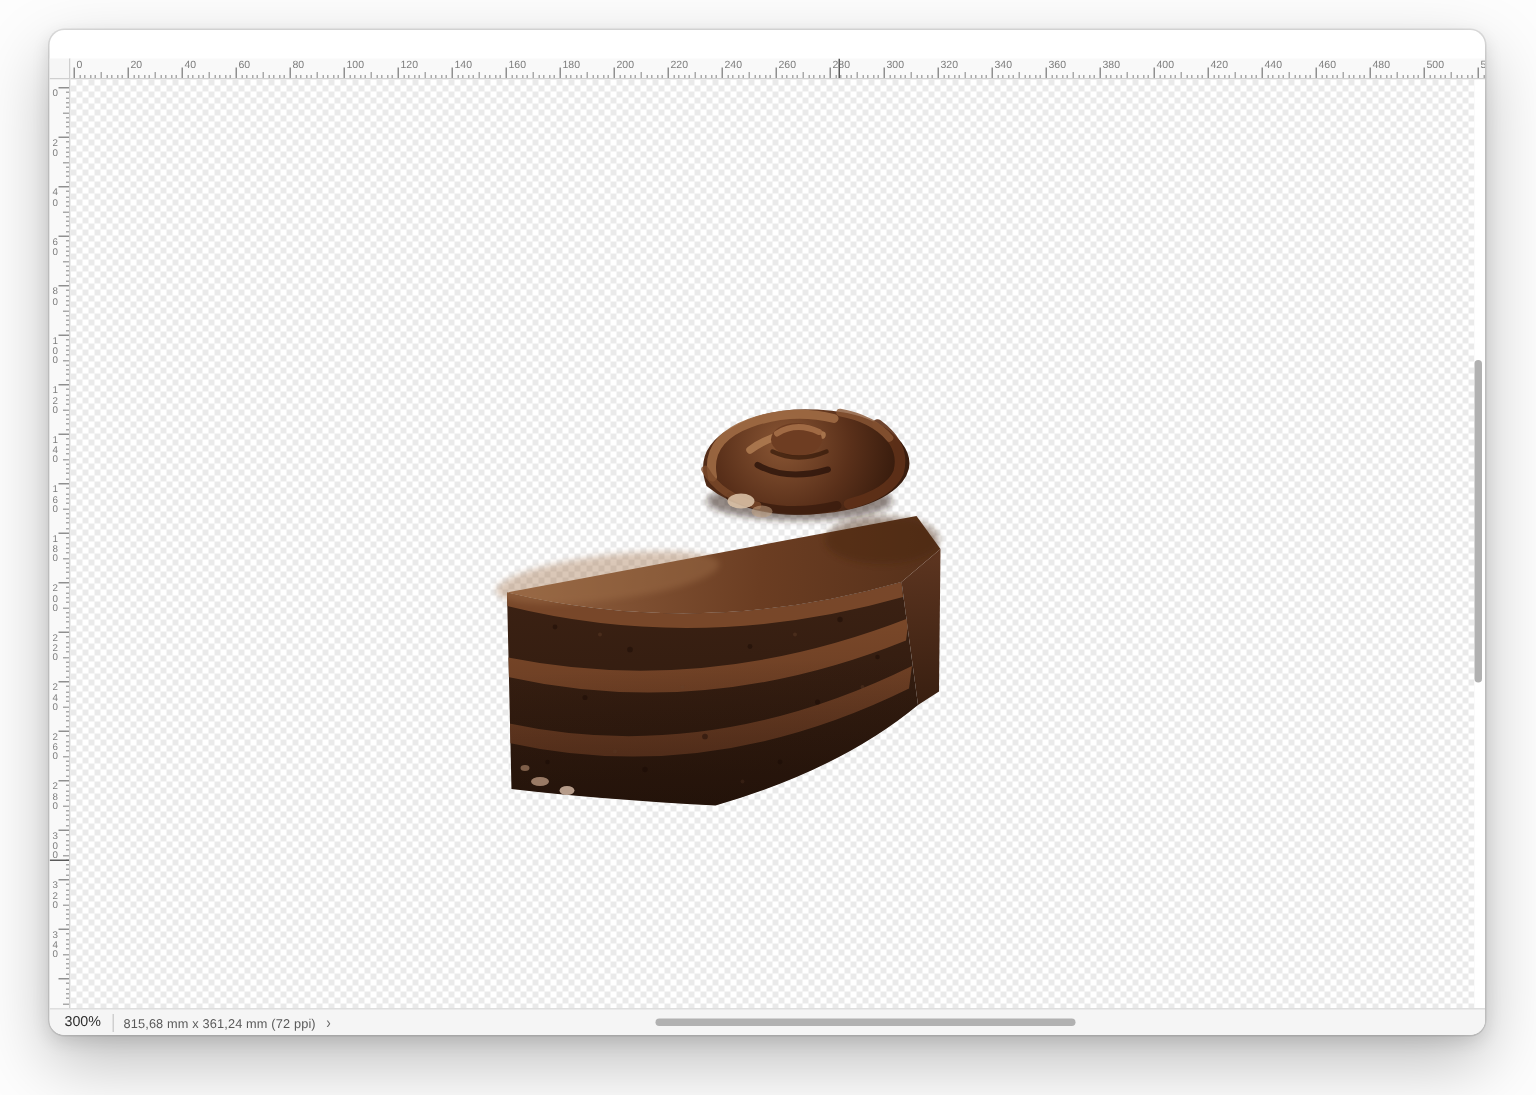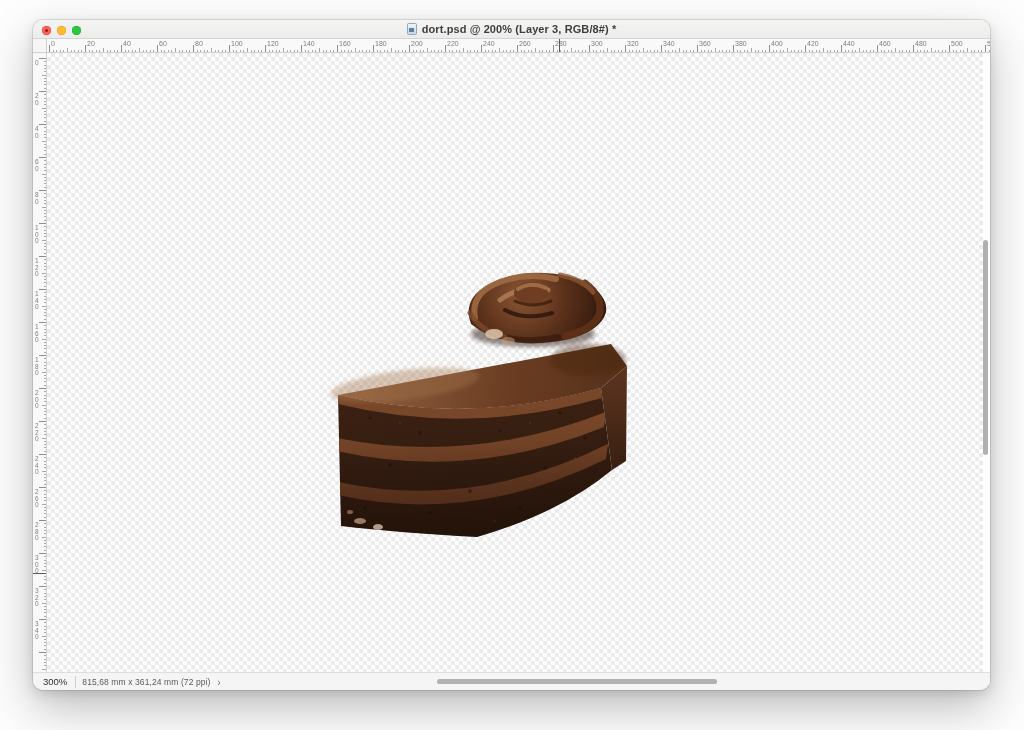--- a/index.html
+++ b/index.html
@@ -80,31 +80,20 @@
   .scroll-thumb-v {
     position:absolute; right:2px; top:220px; width:5px; height:215px;
     background:#b1b1b1; border-radius:3px;
   }
 </style>
 </head>
 <body>
 
 <div class="window">
 
-  <div class="titlebar">
-    <div class="traffic">
-      <div class="light red"></div>
-      <div class="light yellow"></div>
-      <div class="light green"></div>
-    </div>
-    <div class="titlegroup">
-      <div class="docicon"></div>
-      <div class="title">dort.psd @ 200% (Layer 3, RGB/8#) *</div>
-    </div>
-  </div>
 
   <div class="ruler-corner"></div>
 
   <div class="ruler-h" id="rulerH">
       <div class="tick major" style="left: 2px; top: 6px; width: 1px; height: 8px;"></div>
       <div class="rlabel" style="left: 4px; top: 1px;">0</div>
       <div class="tick" style="left: 5.6px; top: 11px; width: 1px; height: 3px;"></div>
       <div class="tick" style="left: 9.2px; top: 11px; width: 1px; height: 3px;"></div>
       <div class="tick" style="left: 12.8px; top: 11px; width: 1px; height: 3px;"></div>
       <div class="tick" style="left: 16.4px; top: 11px; width: 1px; height: 3px;"></div>

